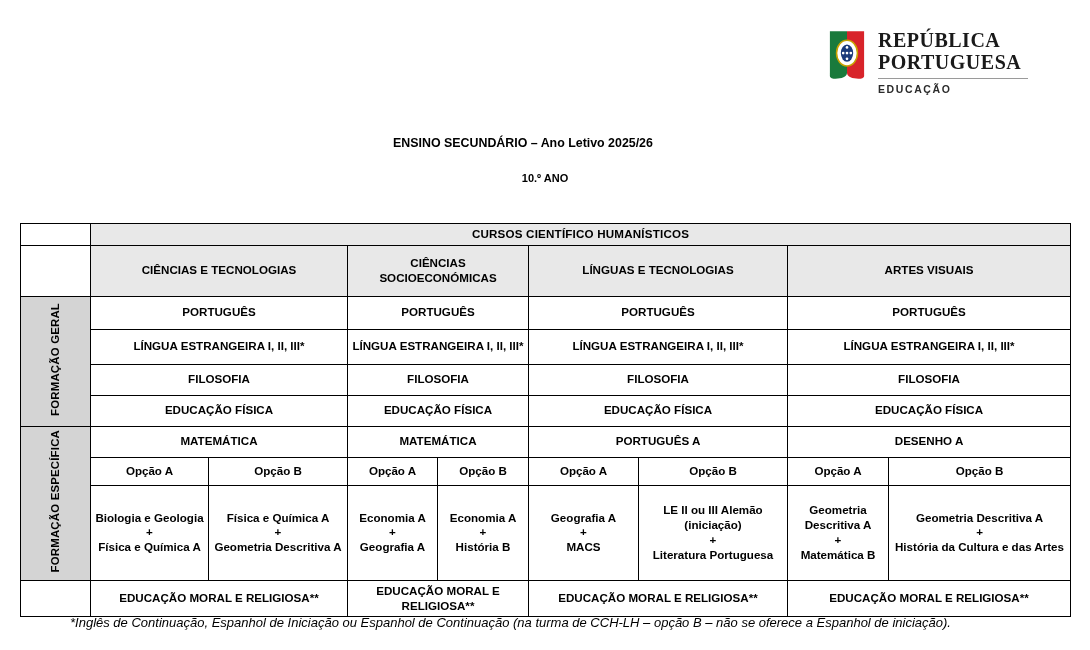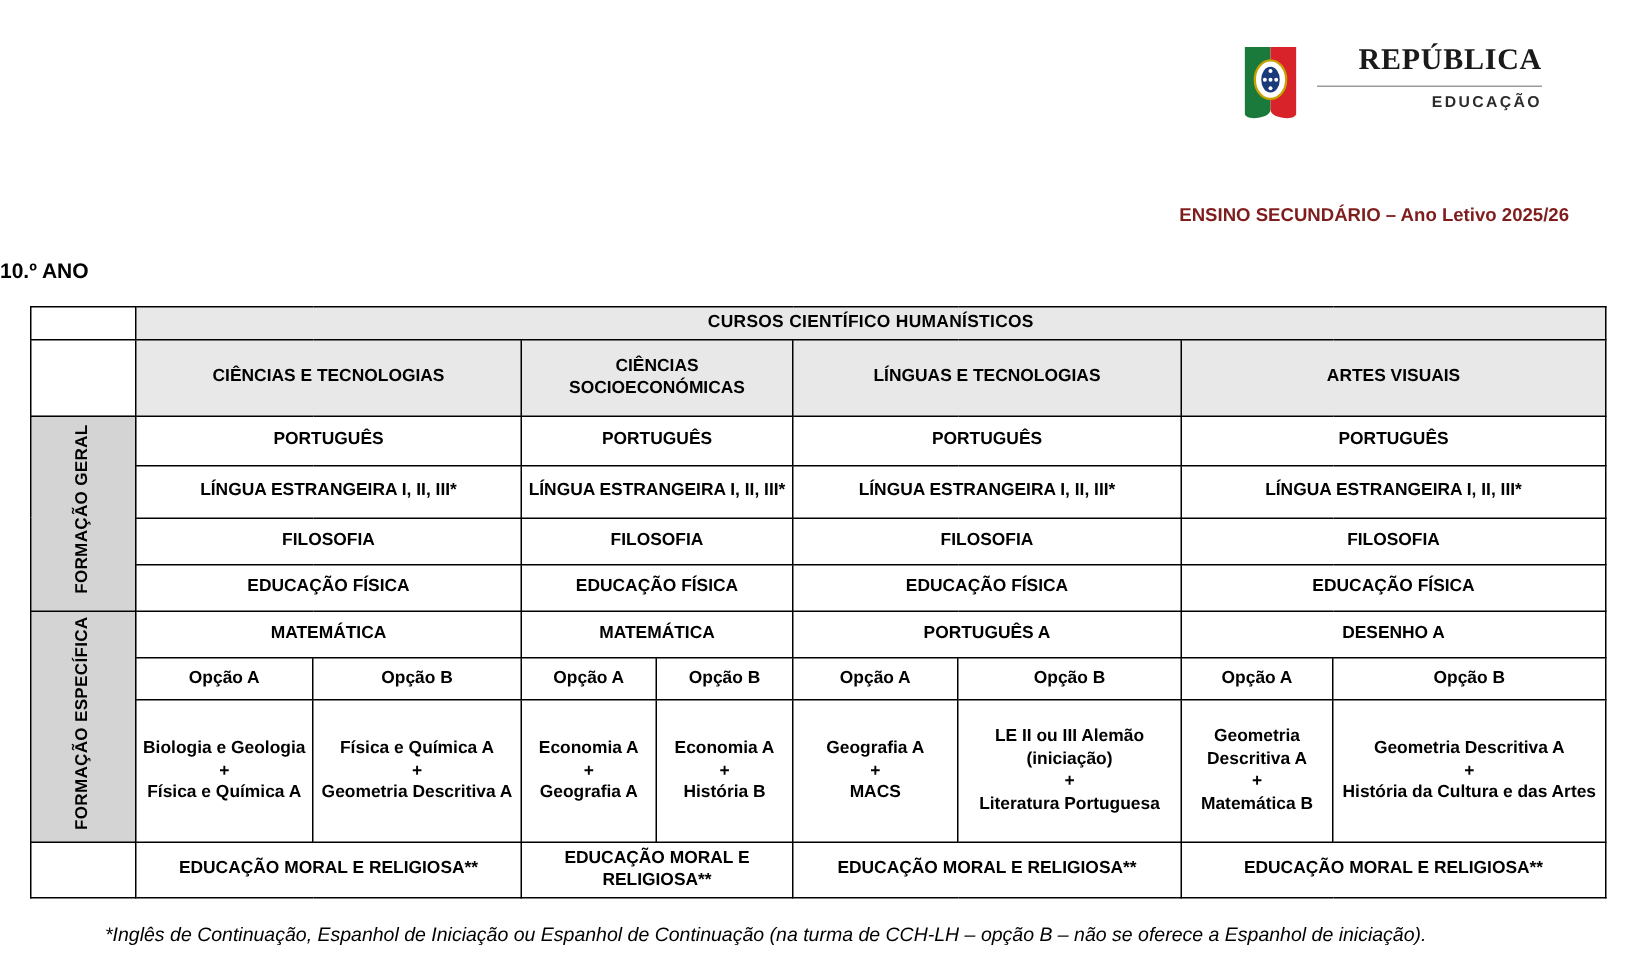--- a/index.html
+++ b/index.html
@@ -11,47 +11,47 @@
     overflow: hidden;
   }
   .page { position: relative; width: 1090px; height: 650px; background: #fff; }
 
   
   .logo-left {
     position: absolute; left: 82px; top: 26px; width: 300px; height: 72px;
   }
   .logo-right {
     position: absolute; left: 828px; top: 28px; width: 200px; height: 72px;
-    display: flex; align-items: flex-start; gap: 12px; text-align: right;
+    display: flex; align-items: flex-start; gap: 12px;
   }
   .rp-text { padding-top: 2px; }
   .rp-line1, .rp-line2 {
     font-family: "Liberation Serif", serif;
     font-size: 20px; font-weight: 700; letter-spacing: 0.5px;
     color: #1a1a1a; line-height: 1.08;
   }
   .rp-rule { border-top: 1px solid #9a9a9a; margin: 5px 0 4px 0; width: 150px; }
   .rp-sub {
     font-family: "Liberation Sans", sans-serif;
     font-size: 10.5px; font-weight: 700; letter-spacing: 1.6px; color: #2b2b2b;
   }
 
   
   .doc-title {
     position: absolute; left: 0; top: 136px; width: 1046px;
-    text-align: right; font-size: 12.4px; font-weight: 700; color: #7f1d1d;
+    text-align: center; font-size: 12.4px; font-weight: 700; color: #000000;
   }
   .doc-subtitle {
     position: absolute; left: 0; top: 172px; width: 1090px;
-    font-size: 14px; font-weight: 700; color: #000;
+    text-align: center; font-size: 11px; font-weight: 700; color: #000;
   }
 
   
   .grid {
-    position: absolute; left: 20px; top: 204px;
+    position: absolute; left: 20px; top: 223px;
     width: 1050px;
     border-collapse: collapse;
     table-layout: fixed;
   }
   .grid td {
     border: 1px solid #000;
     text-align: center;
     vertical-align: middle;
     font-size: 11.6px;
     font-weight: 700;
@@ -105,20 +105,21 @@
       <ellipse cx="20" cy="25" rx="11" ry="13.5" fill="#ffffff" stroke="#c8a200" stroke-width="1.6"></ellipse>
       <ellipse cx="20" cy="25" rx="6.5" ry="9" fill="#1a3a7a"></ellipse>
       <circle cx="20" cy="19" r="1.4" fill="#ffffff"></circle>
       <circle cx="20" cy="31" r="1.4" fill="#ffffff"></circle>
       <circle cx="16" cy="25" r="1.4" fill="#ffffff"></circle>
       <circle cx="24" cy="25" r="1.4" fill="#ffffff"></circle>
       <circle cx="20" cy="25" r="1.4" fill="#ffffff"></circle>
     </svg>
     <div class="rp-text">
       <div class="rp-line1">REPÚBLICA</div>
+      <div class="rp-line2">PORTUGUESA</div>
       <div class="rp-rule"></div>
       <div class="rp-sub">EDUCAÇÃO</div>
     </div>
   </div>
 
   <div class="doc-title">ENSINO SECUNDÁRIO – Ano Letivo 2025/26</div>
   <div class="doc-subtitle">10.º ANO</div>
 
   <table class="grid">
     <colgroup>

